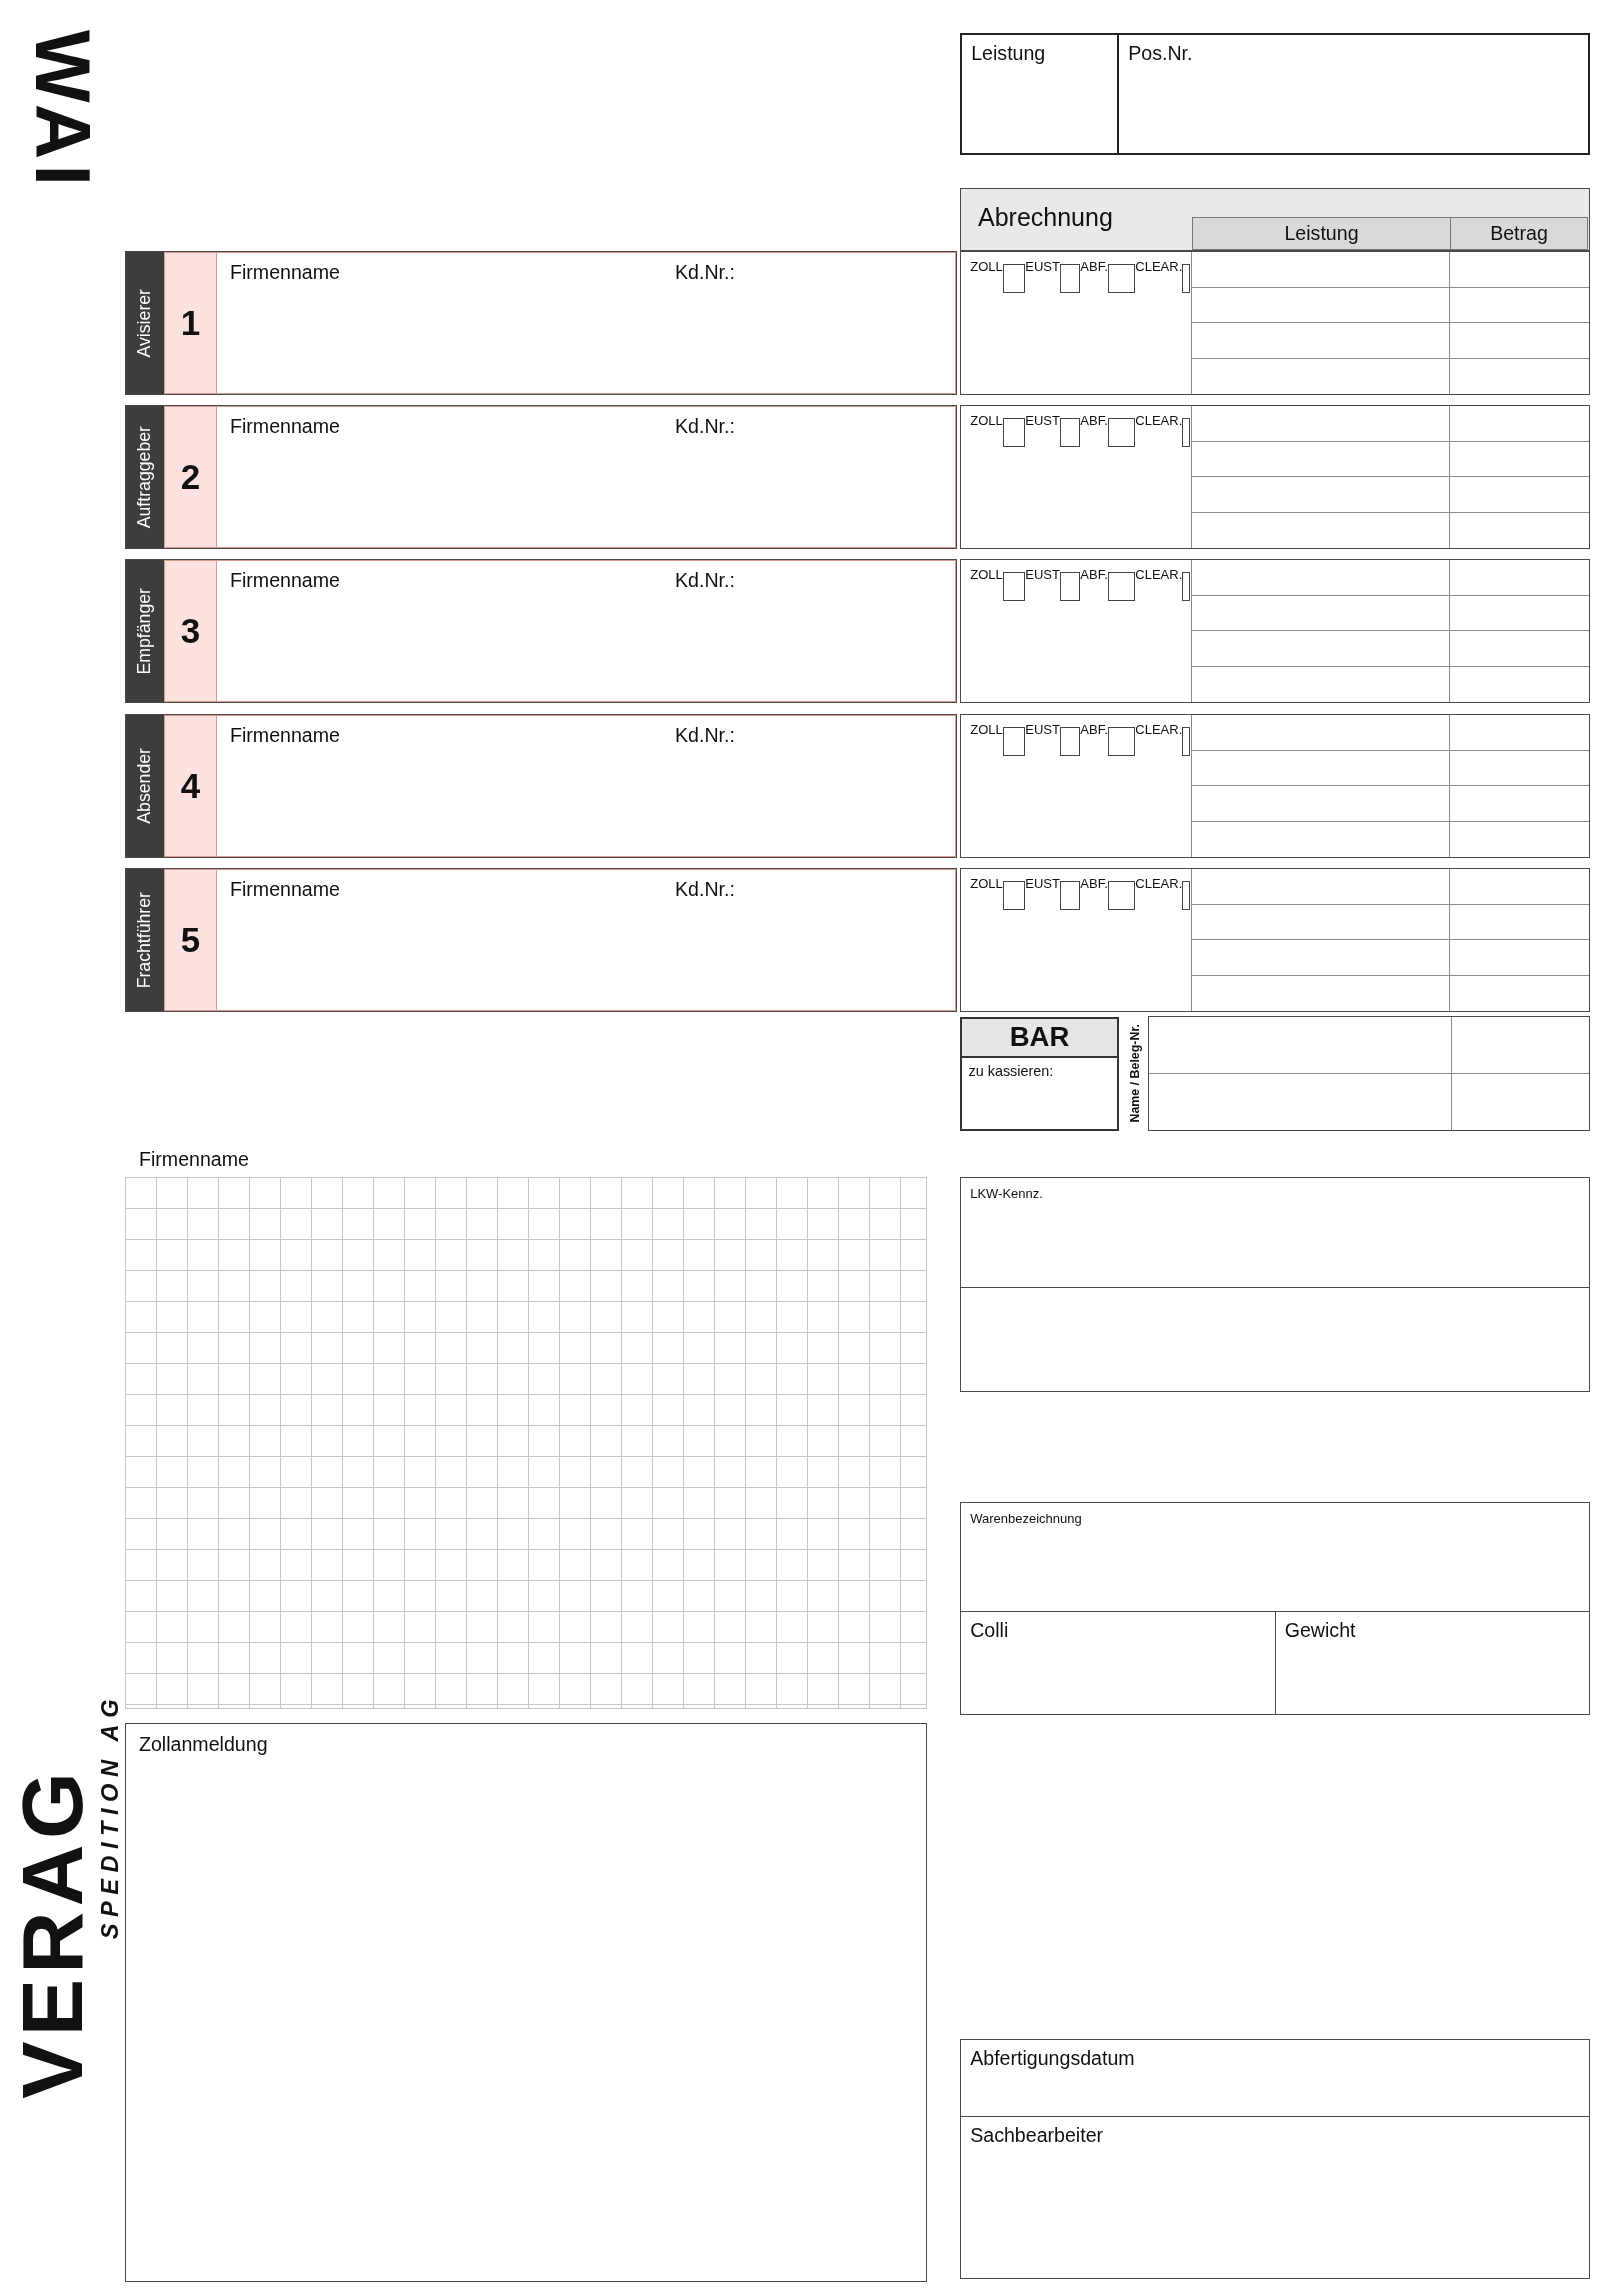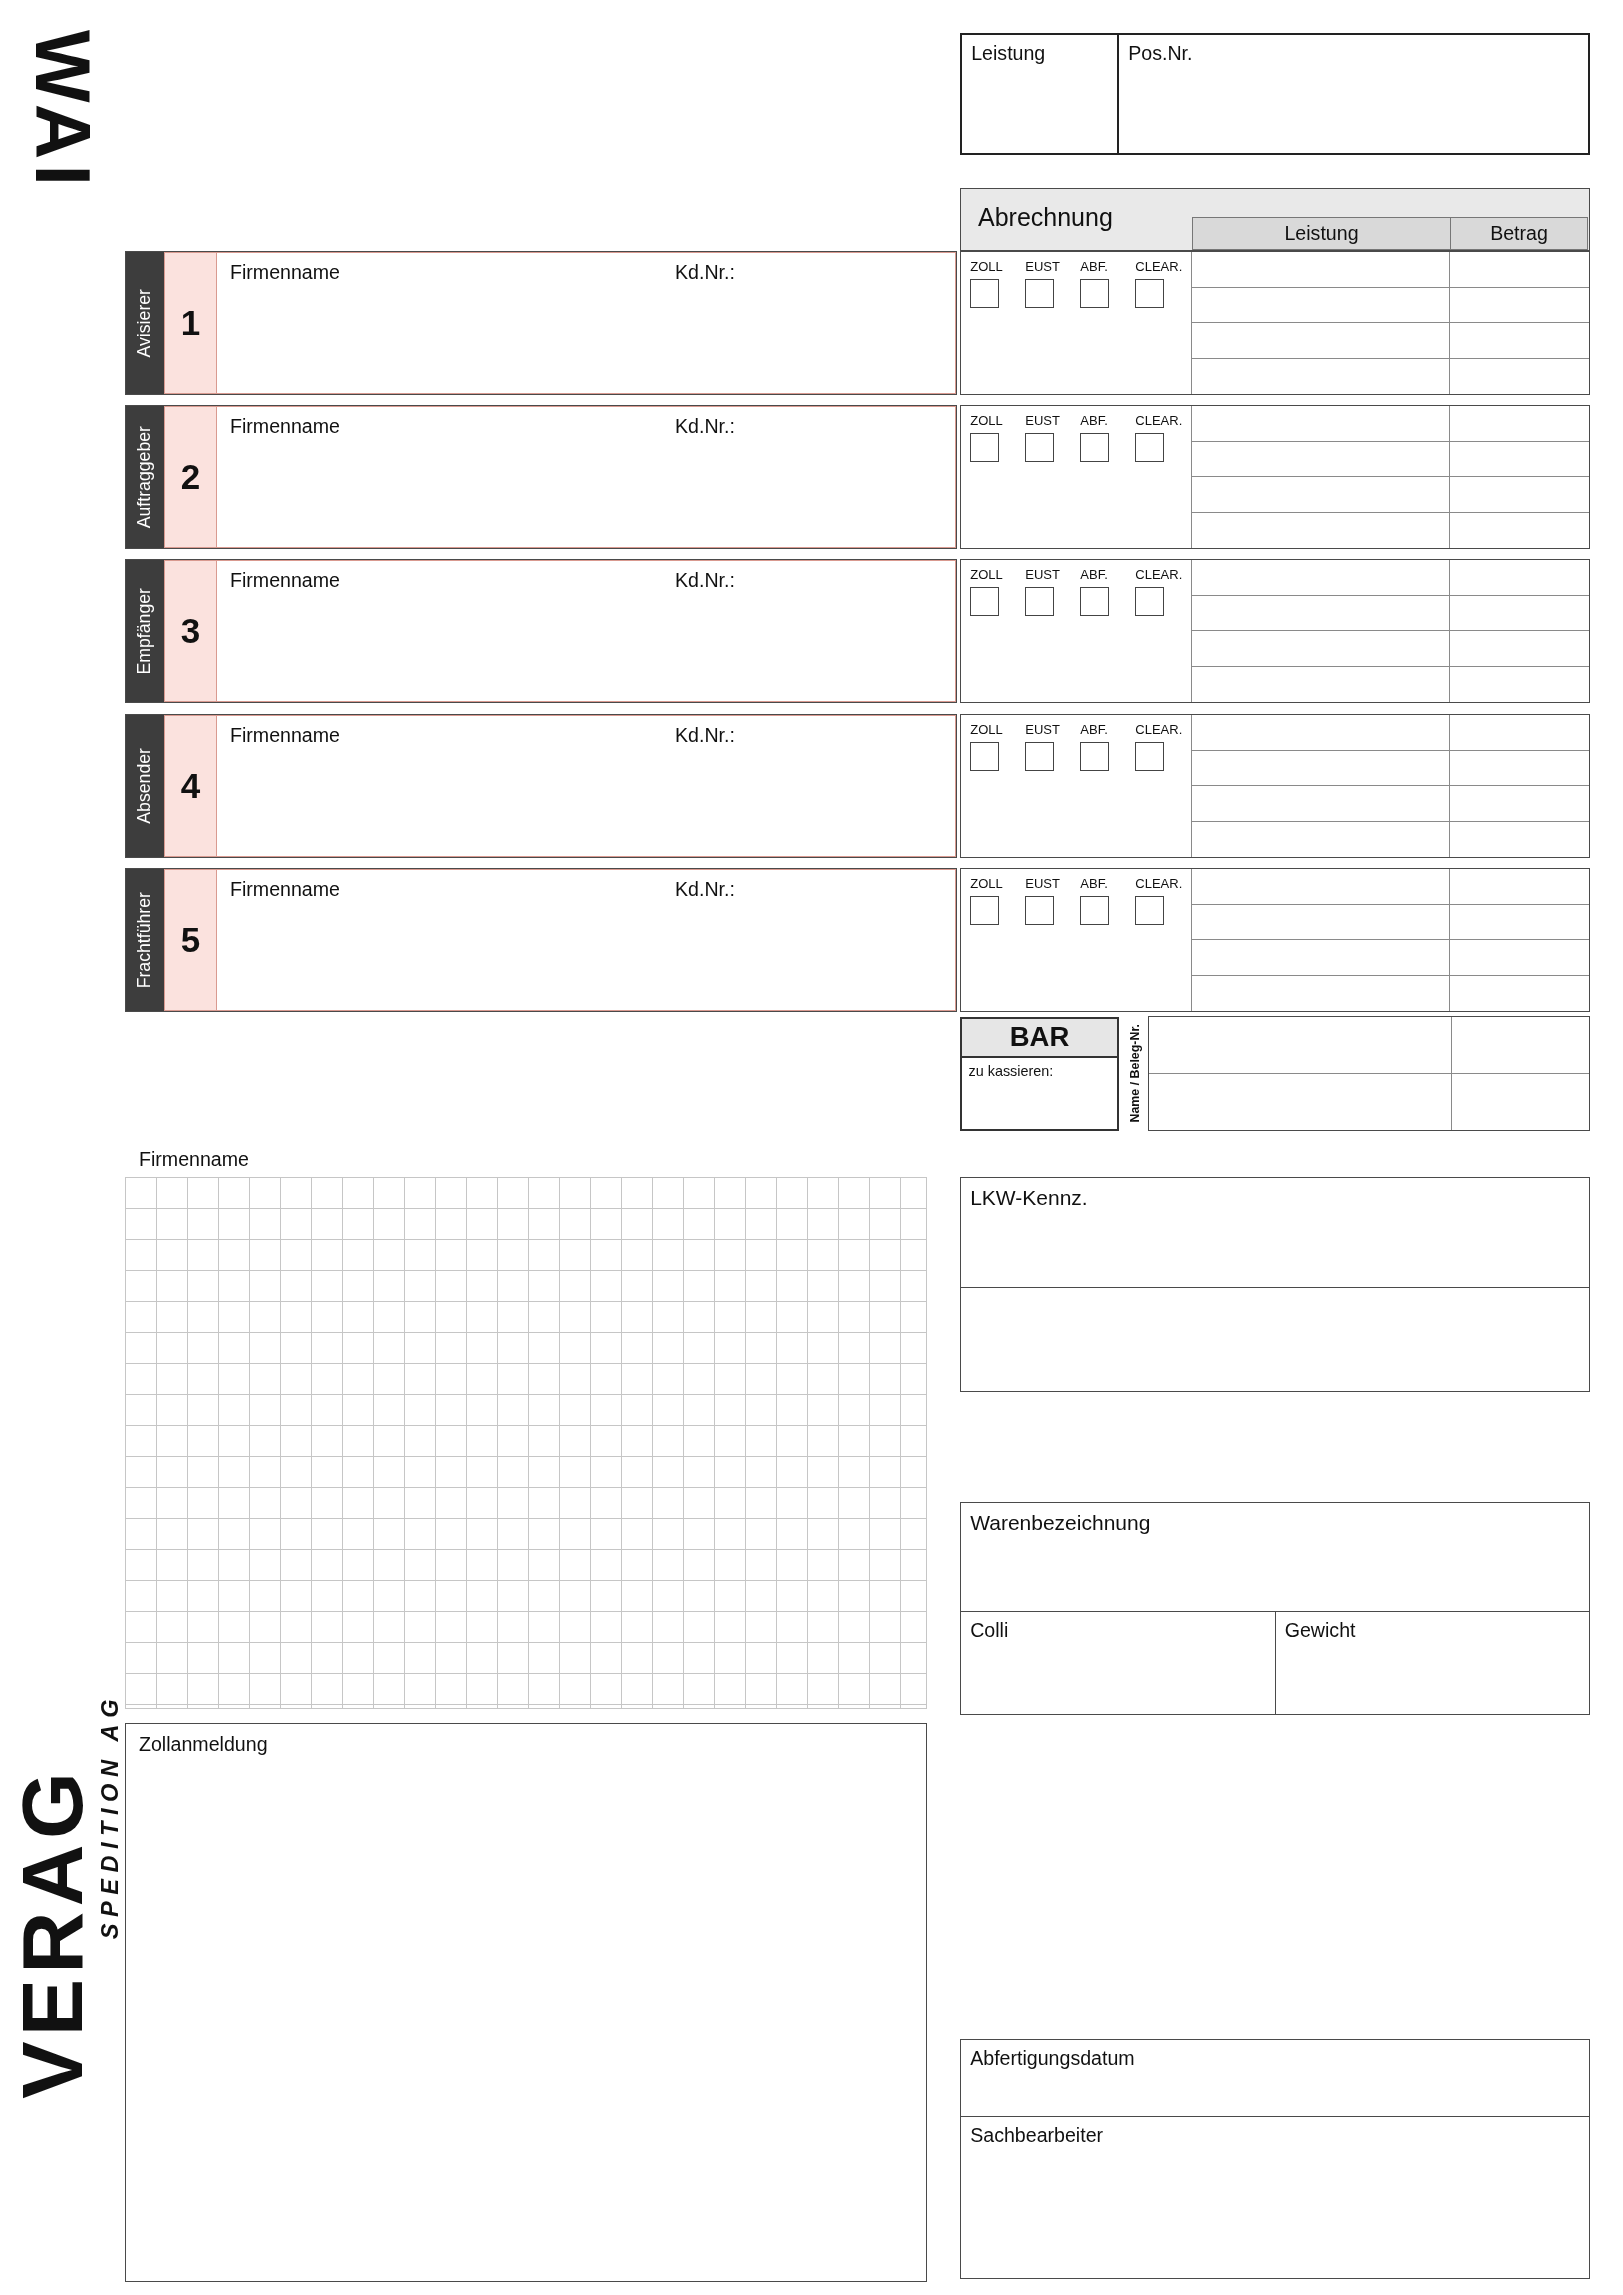--- a/index.html
+++ b/index.html
@@ -40,21 +40,21 @@
   .redwrap { flex: 1; display: flex; border: 1.3px solid #d99a90; }
   .numcol { width: 52px; background: #fbe2de; display: flex; align-items: center; justify-content: center; border-right: 1.3px solid #d99a90; }
   .num { font-size: 35px; font-weight: bold; }
   .party-body { flex: 1; position: relative; background: #fff; }
   .lbl { font-size: 19.6px; }
   .firmen { position: absolute; left: 13px; top: 7.9px; }
   .kdnr { position: absolute; left: 458px; top: 7.9px; }
 
   .party-right { width: 630px; height: 144px; border: 1.3px solid #4a4a4a; display: flex; background: #fff; }
   .cbzone { width: 231px; border-right: 0.7px solid #8a8a8a; display: flex; padding: 6.5px 0 0 9.2px; }
-  .cbcol { width: 55px; display: flex; flex-direction: column; }
+  .cbcol { width: 55px; display: flex; flex-direction: row; }
   .cblabel { font-size: 13px; }
   .cb { width: 29px; height: 29px; border: 1.3px solid #444; margin-top: 5.2px; background: #fff; }
   .rowszone { flex: 1; display: grid; grid-template-columns: 257px 1fr; grid-auto-rows: 1fr; }
   .cell { border-bottom: 0.7px solid #8a8a8a; }
   .cell.b { border-left: 0.7px solid #8a8a8a; }
   .rowszone .cell:nth-last-child(-n+2), .bar-rows .cell:nth-last-child(-n+2) { border-bottom: none; }
 
   
   .bar-section { position: absolute; left: 960px; top: 1016px; width: 630px; height: 115px; }
   .bar-box { position: absolute; left: 0; top: 1.3px; width: 159px; height: 41px; background: #e6e6e6; border: 2px solid #333; text-align: center; font-weight: bold; font-size: 27.5px; line-height: 35px; }
@@ -65,21 +65,21 @@
 
   
   .anm-label { position: absolute; left: 139px; top: 1148px; font-size: 19.6px; }
   .anm-grid { position: absolute; left: 125px; top: 1177px; width: 802px; height: 532px;
     border-right: 0.7px solid #c6c6c6; border-bottom: 0.7px solid #c6c6c6;
     background-image: linear-gradient(to right, #c6c6c6 0.7px, transparent 0.7px), linear-gradient(to bottom, #c6c6c6 0.7px, transparent 0.7px);
     background-size: 31px 31px; }
 
   
   .twocell-box { position: absolute; left: 960px; width: 630px; border: 1.3px solid #4a4a4a; display: flex; flex-direction: column; background: #fff; }
-  .twocell-top { padding: 7.9px 9.2px; font-size: 21px; }
+  .twocell-top { padding: 7.9px 9.2px; font-size: 13px; }
   .twocell-bottom { flex: 1; border-top: 1.3px solid #4a4a4a; display: flex; }
   .twocell-cell { flex: 1; padding: 6.5px 9.2px; font-size: 19.6px; }
   .twocell-cell.first { border-right: 1.3px solid #4a4a4a; }
 
   .lkw-box { top: 1177px; height: 215px; }
   .lkw-box .twocell-top { height: 109px; }
   .ware-box { top: 1502px; height: 213px; }
   .ware-box .twocell-top { height: 108px; }
 
   .zoll-box { position: absolute; left: 125px; top: 1723px; width: 802px; height: 559px; border: 1.3px solid #4a4a4a; padding: 9.2px 13px; font-size: 19.6px; background: #fff; }

